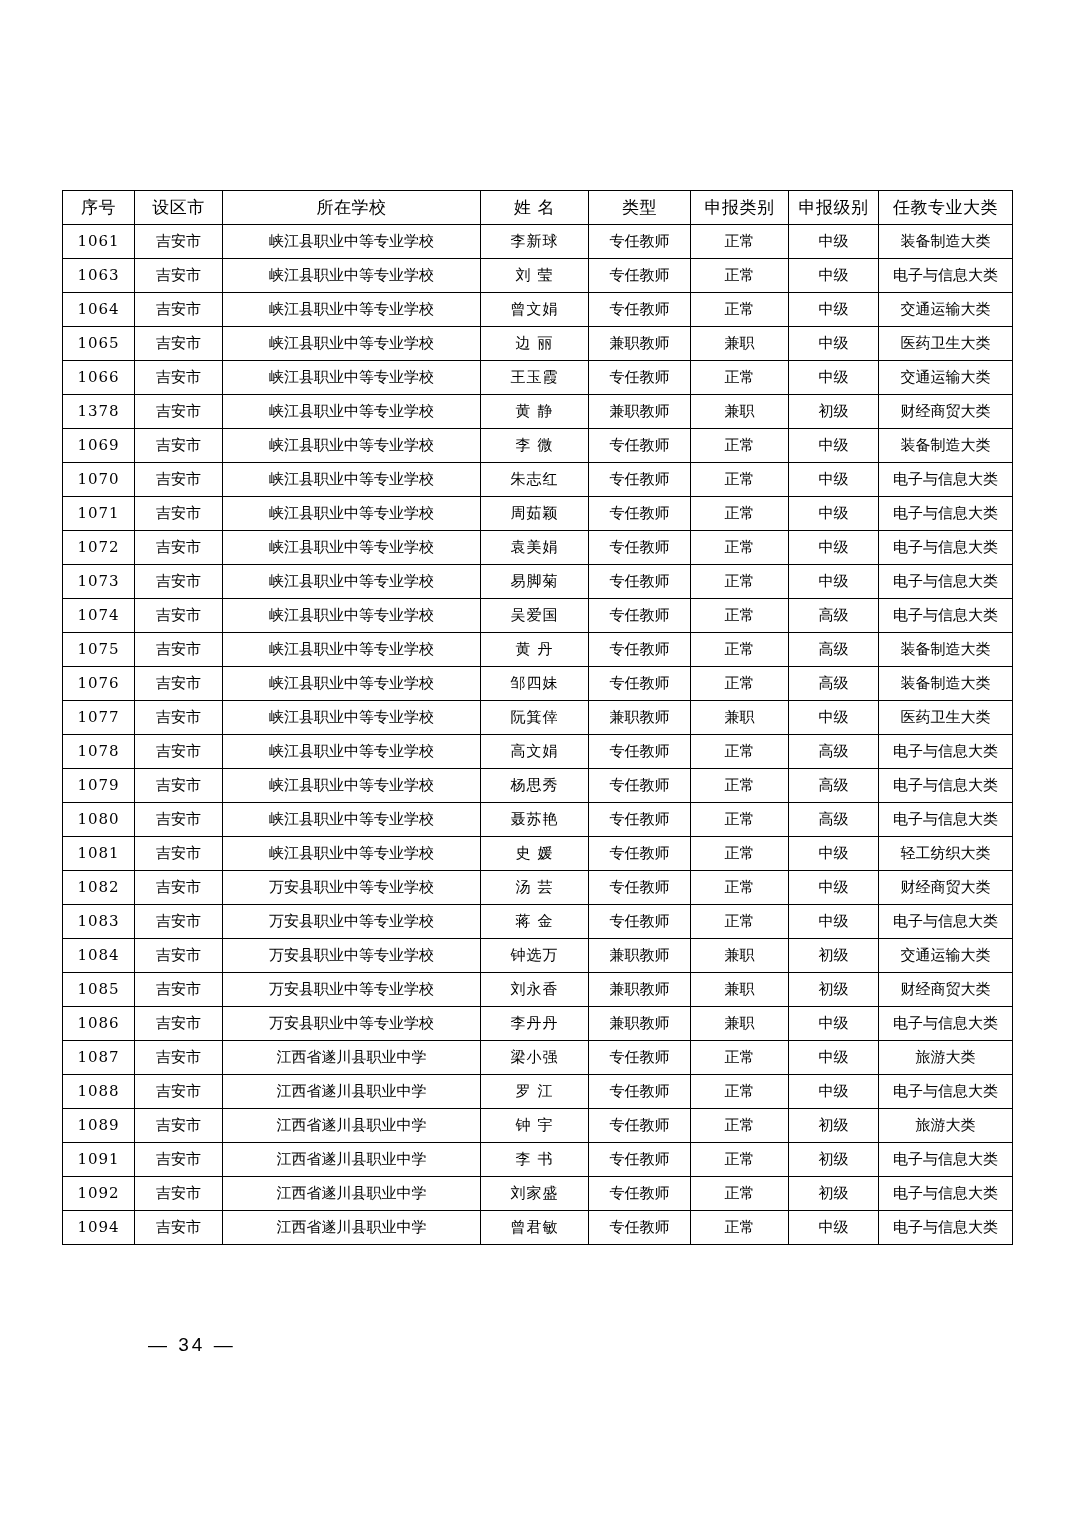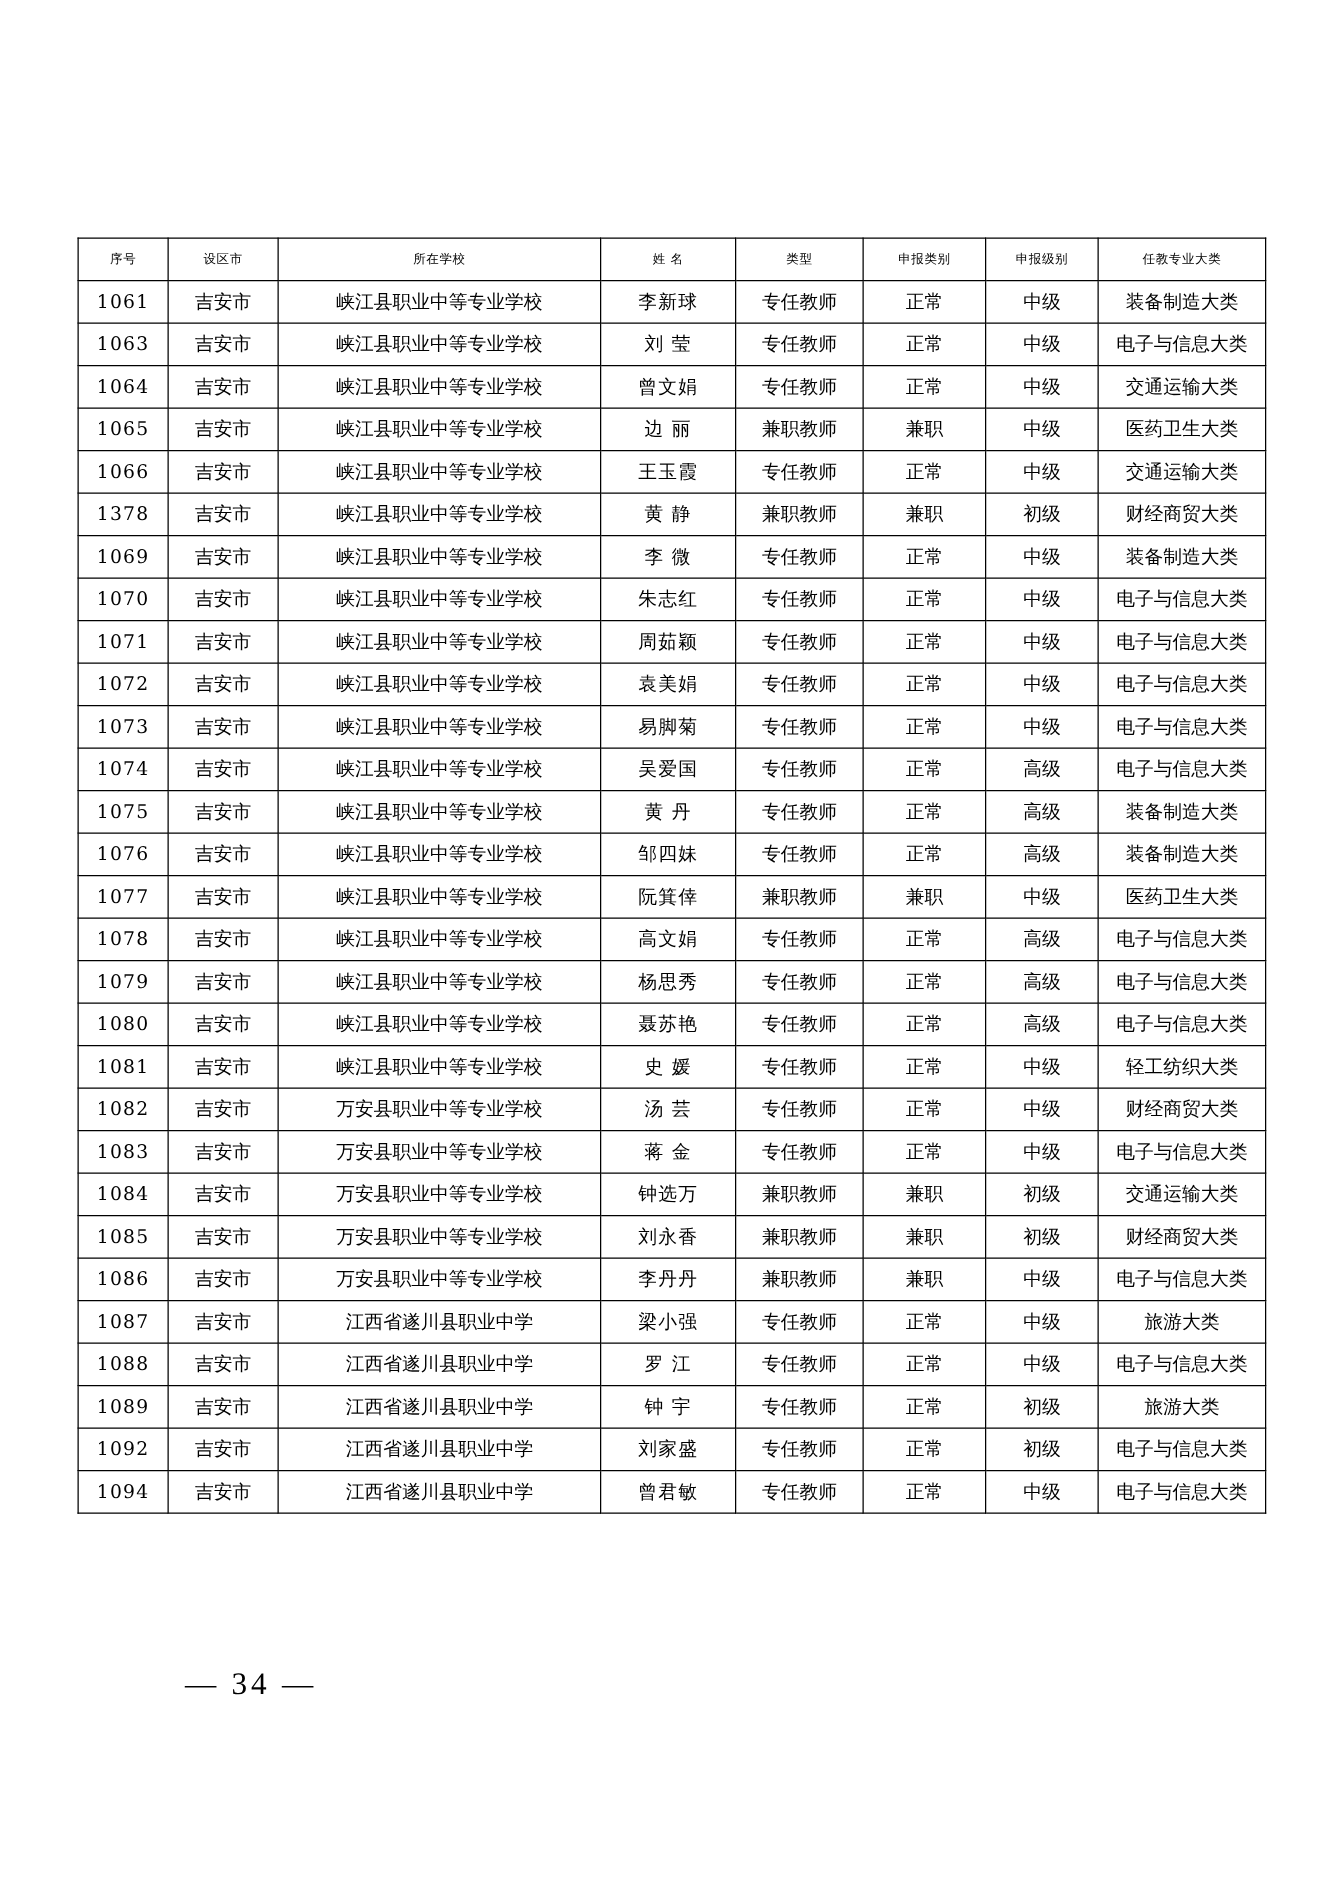--- a/index.html
+++ b/index.html
@@ -38,21 +38,21 @@
     text-align: center;
     vertical-align: middle;
     font-size: 15px;
     font-weight: normal;
     padding: 0 2px;
     line-height: 1.1;
     white-space: nowrap;
     overflow: hidden;
   }
   table.roster thead td {
-    font-size: 10px;
+    font-size: 17px;
     letter-spacing: 0.5px;
     margin-top: 18px;
   }
   .col-seq    { width: 72px; }
   .col-city   { width: 88px; }
   .col-school { width: 258px; }
   .col-name   { width: 108px; }
   .col-type   { width: 102px; }
   .col-cat    { width: 98px; }
   .col-level  { width: 90px; }
@@ -62,23 +62,23 @@
     font-family: "DejaVu Serif", "Liberation Serif", serif;
     letter-spacing: 1px;
   }
   td.name {
     letter-spacing: 1px;
   }
   .page-number {
     position: absolute;
     left: 148px;
     top: 1334px;
-    font-size: 25px;
+    font-size: 19px;
     letter-spacing: 3px;
-    font-family: Liberation Serif, serif;
+    font-family: Liberation Sans, sans-serif;
   }
 </style>
 </head>
 <body>
 
 <div class="page">
 
   <div class="table-wrap">
     <table class="roster">
       <colgroup>
@@ -368,20 +368,30 @@
             <td class="seq">1089</td>
             <td class="city">吉安市</td>
             <td class="school">江西省遂川县职业中学</td>
             <td class="name">钟  宇</td>
             <td class="type">专任教师</td>
             <td class="category">正常</td>
             <td class="level">初级</td>
             <td class="major">旅游大类</td>
           </tr>
           <tr>
+            <td class="seq">1091</td>
+            <td class="city">吉安市</td>
+            <td class="school">江西省遂川县职业中学</td>
+            <td class="name">李  书</td>
+            <td class="type">专任教师</td>
+            <td class="category">正常</td>
+            <td class="level">初级</td>
+            <td class="major">电子与信息大类</td>
+          </tr>
+          <tr>
             <td class="seq">1092</td>
             <td class="city">吉安市</td>
             <td class="school">江西省遂川县职业中学</td>
             <td class="name">刘家盛</td>
             <td class="type">专任教师</td>
             <td class="category">正常</td>
             <td class="level">初级</td>
             <td class="major">电子与信息大类</td>
           </tr>
           <tr>

